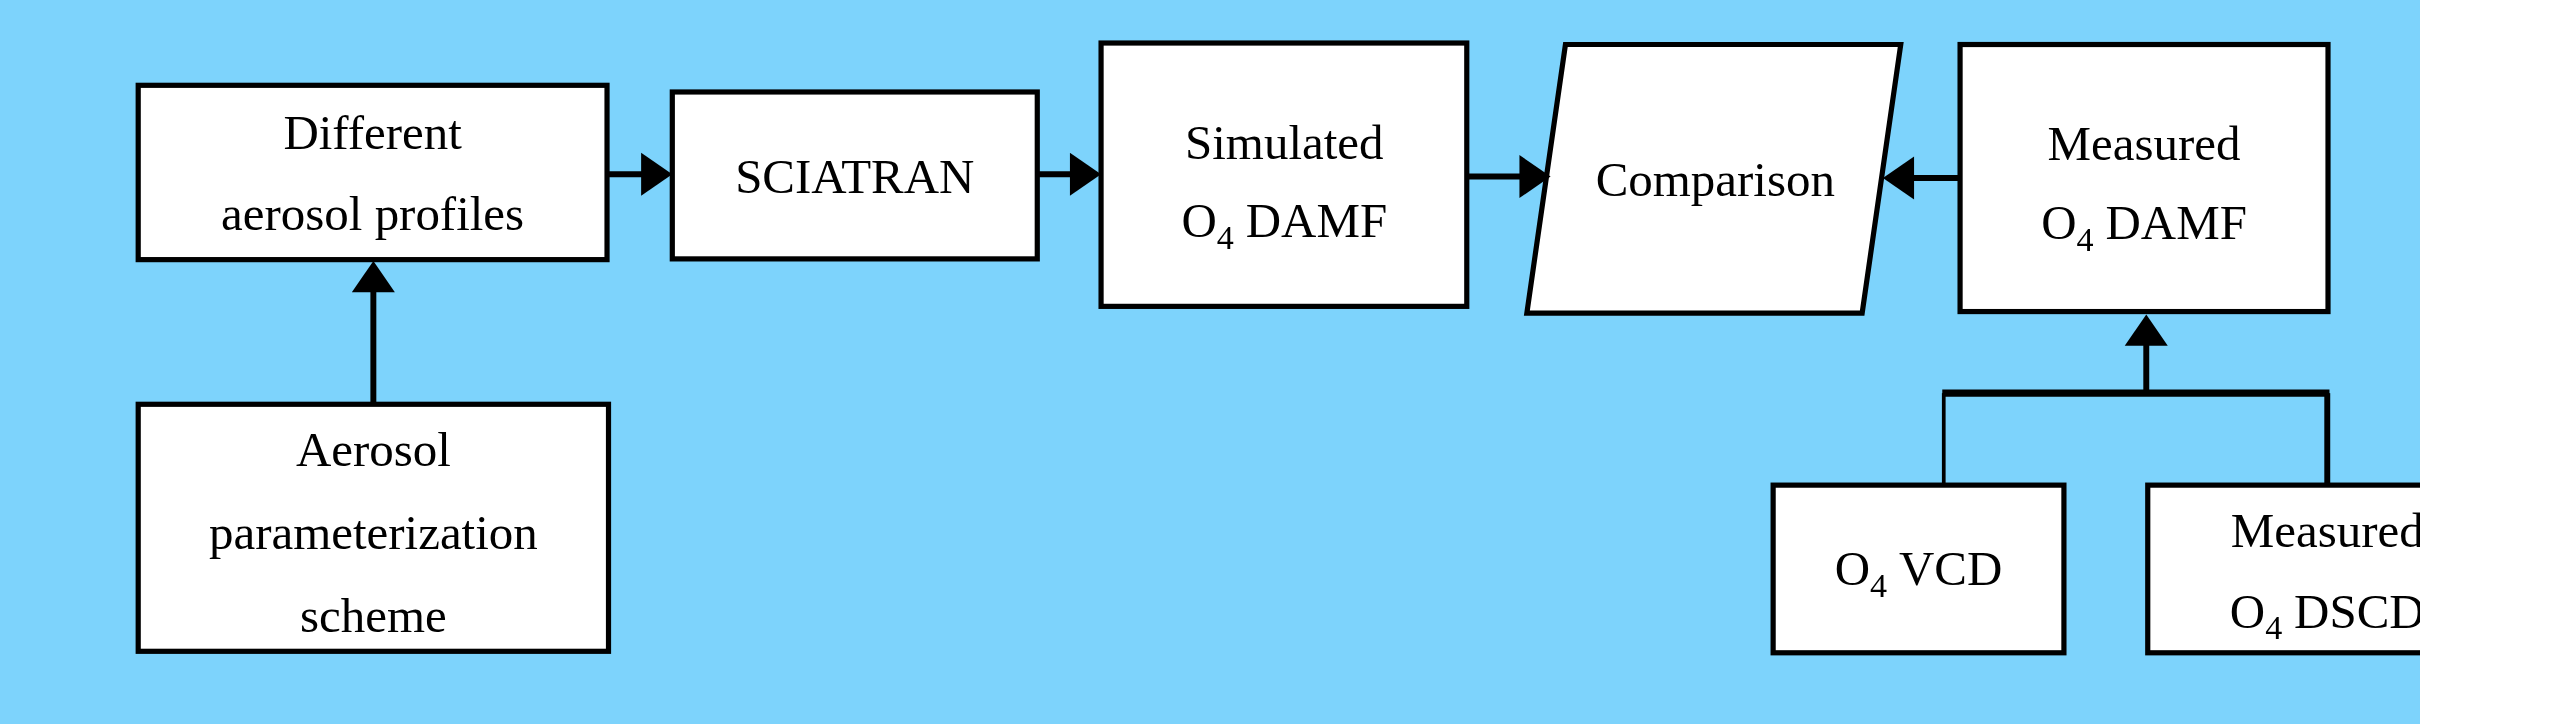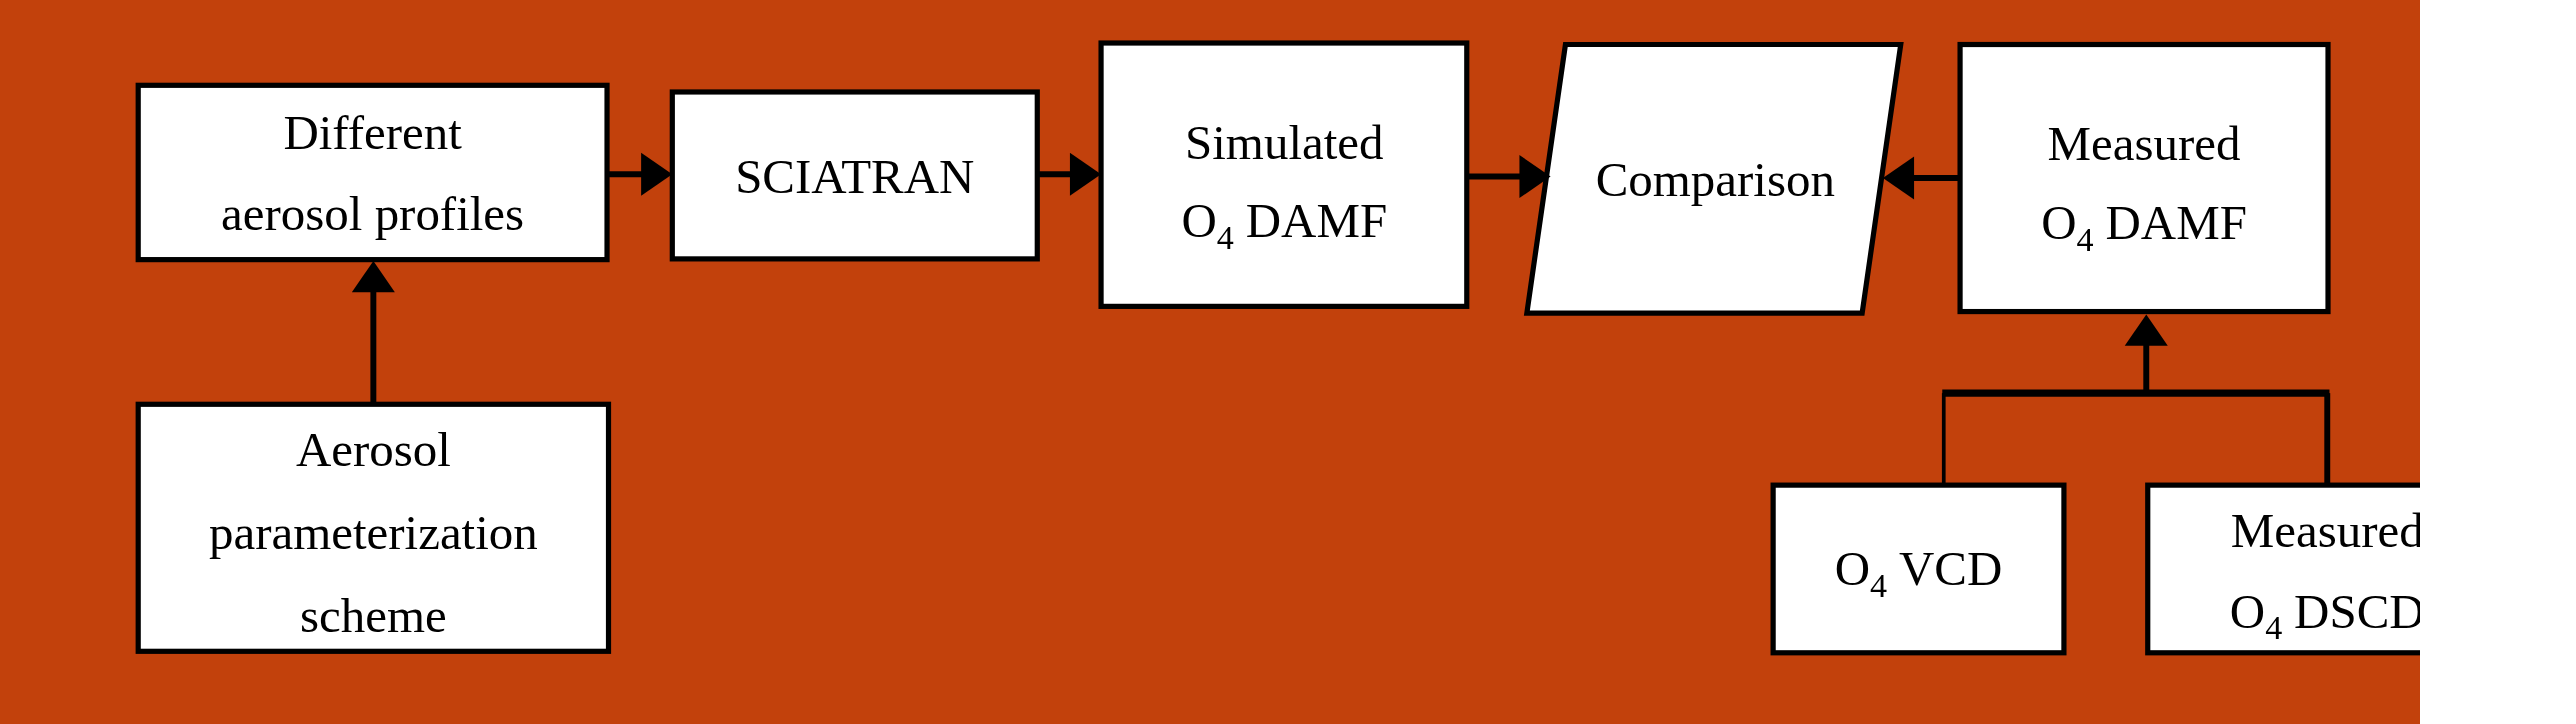--- a/index.html
+++ b/index.html
@@ -4,21 +4,21 @@
 <style>
   html, body {
     margin: 0;
     padding: 0;
     background: #ffffff;
   }
   .canvas-wrap {
     position: relative;
     width: 2420px;
     height: 724px;
-    background: #c2410c;
+    background: #7dd3fc;
     overflow: hidden;
     text-decoration: underline;
   }
   svg text {
     font-family: "Liberation Serif", "DejaVu Serif", serif;
     font-size: 66px;
     fill: #000000;
   }
   svg .sub {
     font-size: 46px;

